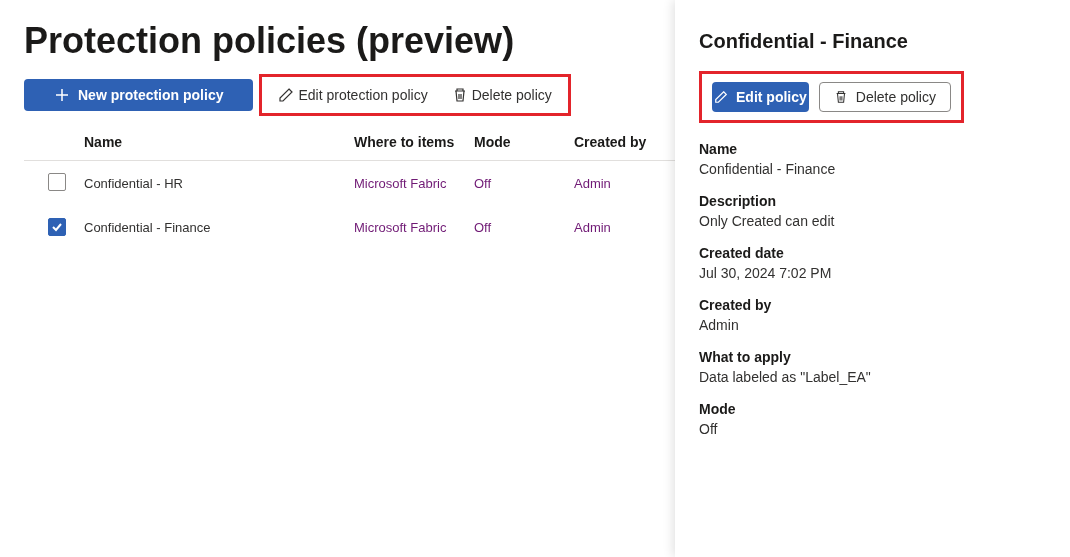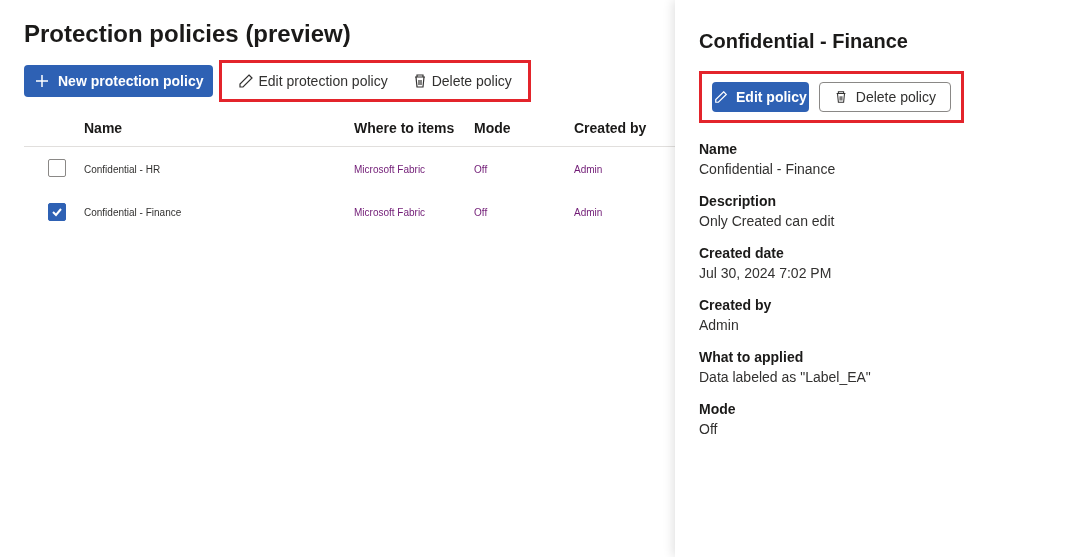--- a/index.html
+++ b/index.html
@@ -8,28 +8,28 @@
       font-size: 14px;
       color: #323130;
       background: #fff;
       width: 1070px;
       height: 557px;
       overflow: hidden;
       display: flex;
     }
 
     .main { flex: 1; padding: 20px 0 0 24px; min-width: 0; }
-    .page-title { font-size: 24px; font-weight: 600; color: #1b1a19; margin-bottom: 12px; }
+    .page-title { font-size: 36px; font-weight: 600; color: #1b1a19; margin-bottom: 12px; }
     .page-desc { font-size: 14px; color: #323130; margin-bottom: 22px; white-space: nowrap; overflow: hidden; }
 
     .toolbar { display: flex; align-items: center; gap: 0; margin-bottom: 8px; }
     .btn-primary {
       display: flex; align-items: flex-end; gap: 8px;
       background: #2e61b4; color: #fff;
-      border: none; padding: 8px 10px; border-radius: 4px;
+      border: none; padding: 8px 30px; border-radius: 4px;
       font-size: 14px; font-weight: 600; cursor: pointer;
     }
     .btn-icon { display: flex; align-items: center; justify-content: center; }
     .highlight-box-1 {
       border: 3px solid #e3242b; padding: 2px 4px;
       display: flex; align-items: center; margin-left: 6px;
     }
     .btn-text {
       display: flex; align-items: center; gap: 4px;
       background: transparent; border: none;
@@ -40,21 +40,21 @@
 
     .table { width: 100%; }
     .thead { display: flex; align-items: center; border-bottom: 1px solid #e1dfdd; padding: 10px 0; }
     .th { font-size: 14px; font-weight: 600; color: #1b1a19; }
     .col-check { width: 60px; padding-left: 24px; }
     .col-name { width: 270px; }
     .col-where { width: 120px; }
     .col-mode { width: 100px; }
     .col-created { width: 80px; }
     .trow { display: flex; align-items: center; padding: 12px 0; }
-    .td { font-size: 10px; }
+    .td { font-size: 13px; }
     .td-name { color: #323130; font-weight: 400; }
     .td-sub { color: #701a75; }
 
     .checkbox {
       width: 18px; height: 18px; border: 1px solid #8a8886;
       display: inline-flex; align-items: center; justify-content: center;
       background: #fff; border-radius: 2px;
     }
     .checkbox.checked { background: #2e61b4; border-color: #2e61b4; }
 
@@ -190,20 +190,20 @@
   </div>
   <div class="detail-row">
     <div class="detail-label">Created date</div>
     <div class="detail-value">Jul 30, 2024 7:02 PM</div>
   </div>
   <div class="detail-row">
     <div class="detail-label">Created by</div>
     <div class="detail-value">Admin</div>
   </div>
   <div class="detail-row">
-    <div class="detail-label">What to applied</div>
+    <div class="detail-label">What to apply</div>
     <div class="detail-value">Data labeled as "Label_EA"</div>
   </div>
   <div class="detail-row">
     <div class="detail-label">Mode</div>
     <div class="detail-value">Off</div>
   </div>
 </div>
 
 </body></html>

